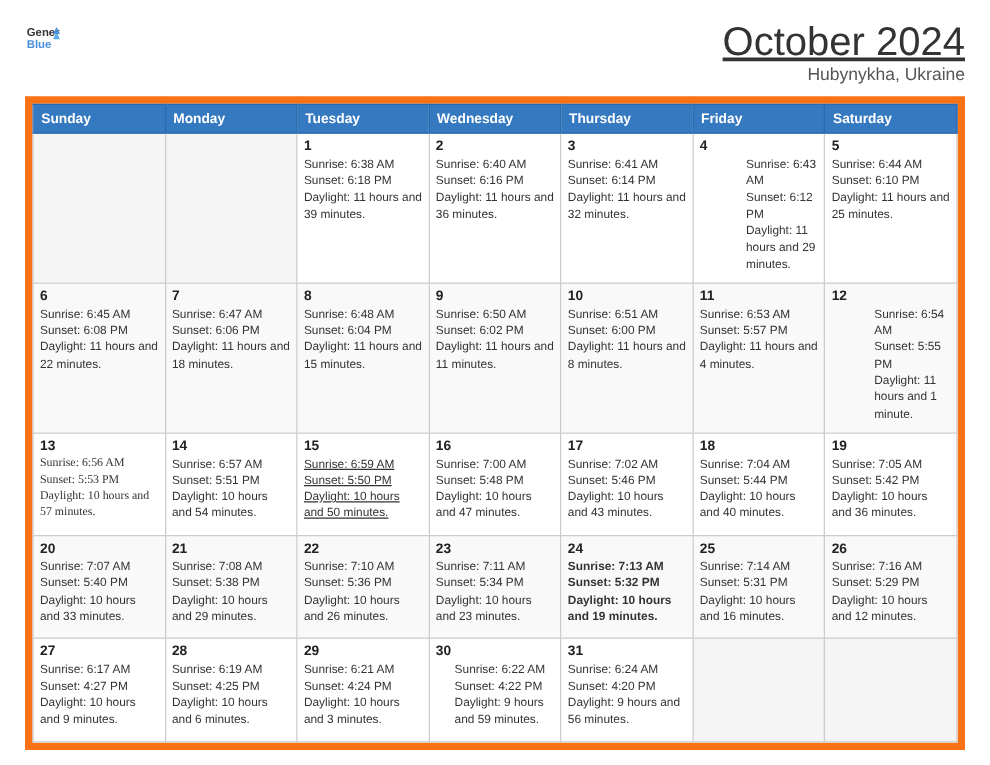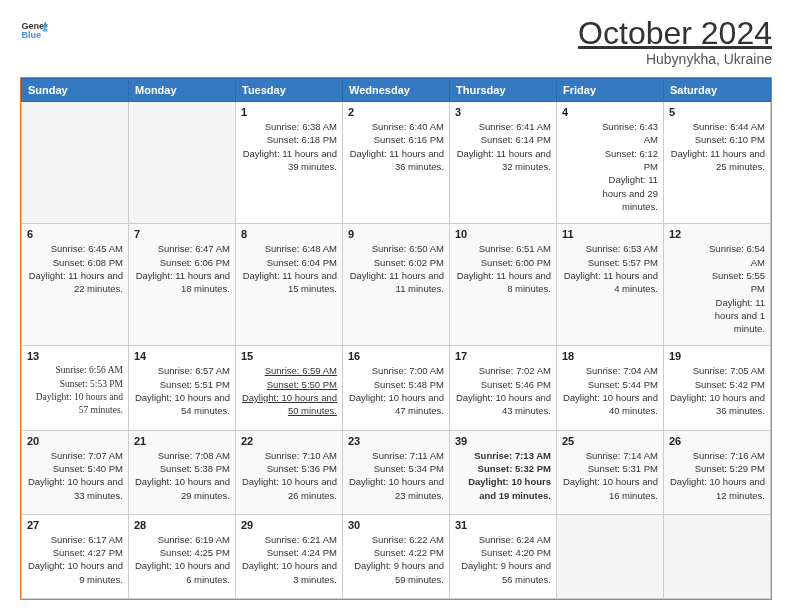--- a/index.html
+++ b/index.html
@@ -41,21 +41,21 @@
       color: #333;
       line-height: 1.1;
       text-decoration: underline;
     }
     .subtitle {
       font-size: 14px;
       color: #555;
     }
     .calendar {
       flex: 1;
-      border: 1px solid #f97316;
+      border: 6px solid #f97316;
       border-collapse: collapse;
       width: 100%;
       font-size: 10px;
     }
     .calendar table {
       width: 100%;
       border-collapse: collapse;
       height: 100%;
     }
     .calendar th {
@@ -84,21 +84,20 @@
       font-weight: bold;
       font-size: 11px;
       color: #222;
       display: block;
       margin-bottom: 2px;
     }
     .day-info {
       font-size: 9.5px;
       color: #333;
       line-height: 1.4;
-      text-align: right;
     }
     .empty-cell {
       background: #f5f5f5 !important;
     }
   </style>
 </head>
 <body>
 
 <div class="page">
   <div class="header">
@@ -270,21 +269,21 @@
 Sunset: 5:36 PM
 Daylight: 10 hours and 26 minutes.</div>
             </td>
             <td>
               <span class="day-num">23</span>
               <div class="day-info" style="white-space: pre-line;">Sunrise: 7:11 AM
 Sunset: 5:34 PM
 Daylight: 10 hours and 23 minutes.</div>
             </td>
             <td>
-              <span class="day-num">39</span>
+              <span class="day-num">24</span>
               <div class="day-info" style="white-space: pre-line; font-weight: bold;">Sunrise: 7:13 AM
 Sunset: 5:32 PM
 Daylight: 10 hours and 19 minutes.</div>
             </td>
             <td>
               <span class="day-num">25</span>
               <div class="day-info" style="white-space: pre-line;">Sunrise: 7:14 AM
 Sunset: 5:31 PM
 Daylight: 10 hours and 16 minutes.</div>
             </td>
@@ -309,21 +308,21 @@
 Daylight: 10 hours and 6 minutes.</div>
             </td>
             <td>
               <span class="day-num">29</span>
               <div class="day-info" style="white-space: pre-line;">Sunrise: 6:21 AM
 Sunset: 4:24 PM
 Daylight: 10 hours and 3 minutes.</div>
             </td>
             <td>
               <span class="day-num">30</span>
-              <div class="day-info" style="white-space: pre-line;">Sunrise: 6:22 AM
+              <div class="day-info" style="white-space: pre-line; margin-left: 15px;">Sunrise: 6:22 AM
 Sunset: 4:22 PM
 Daylight: 9 hours and 59 minutes.</div>
             </td>
             <td>
               <span class="day-num">31</span>
               <div class="day-info" style="white-space: pre-line;">Sunrise: 6:24 AM
 Sunset: 4:20 PM
 Daylight: 9 hours and 56 minutes.</div>
             </td>
             <td class="empty-cell"></td>

